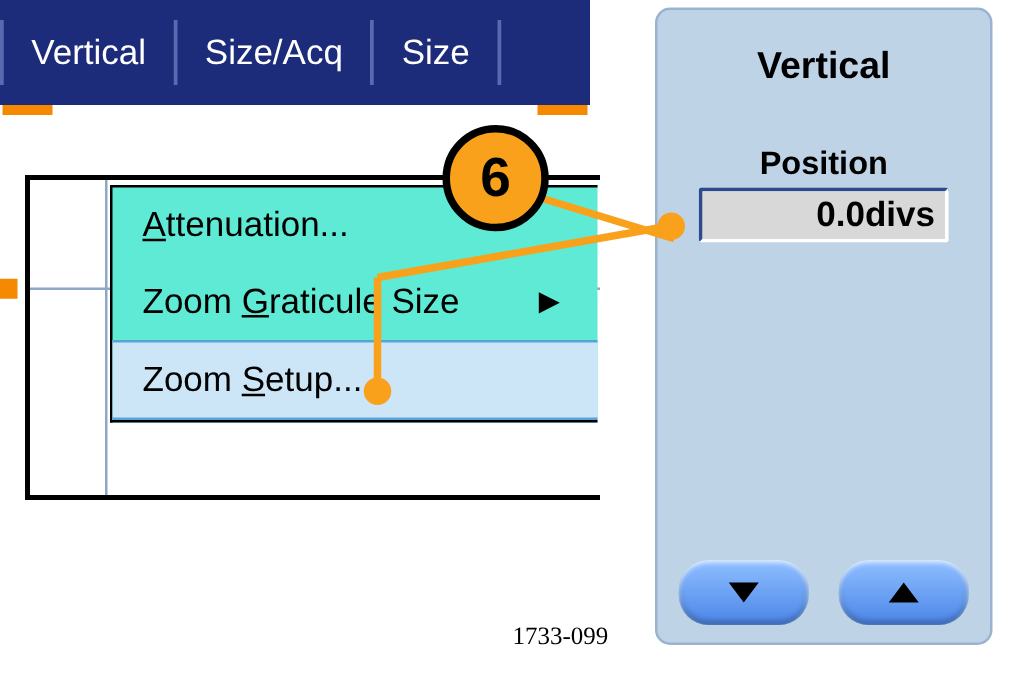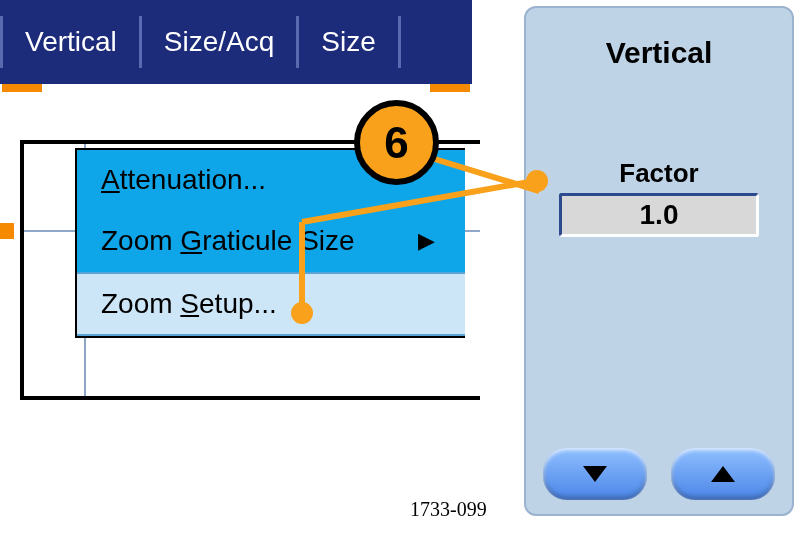--- a/index.html
+++ b/index.html
@@ -100,24 +100,24 @@
     left: 0px;
     top: 223px;
     width: 14px;
     height: 16px;
     background: #f58a00;
   }
 
   
   .dropdown {
     position: absolute;
-    left: 75px;
+    left: 88px;
     top: 148px;
     width: 390px;
-    background: #0ea5e9;
+    background: #5eead4;
     border: 2px solid #000;
     border-right: none;
     font-size: 28px;
     color: #000;
   }
   .dropdown .item {
     padding: 14px 20px 14px 24px;
     position: relative;
     border-bottom: 1px solid rgba(0,0,0,0);
   }
@@ -284,25 +284,25 @@
     <div class="item highlight">
       <span><span>Zoom </span><span class="ul">S</span><span>etup...</span></span>
     </div>
   </div>
 
 </div>
 
 <div class="right-pane">
   <div class="title">Vertical</div>
 
-
-  <div class="field-block second">
-    <div class="field-label">Factor</div>
-    <div class="field-value center">1.0</div>
-  </div>
+  <div class="field-block">
+    <div class="field-label">Position</div>
+    <div class="field-value">0.0divs</div>
+  </div>
+
 
   <div class="btn-row">
     <div class="arrow-btn">
       <svg viewBox="0 0 28 20">
           <polygon points="2,2 26,2 14,18" fill="#000"></polygon>
         </svg>
     </div>
     <div class="arrow-btn">
       <svg viewBox="0 0 28 20">
           <polygon points="2,18 26,18 14,2" fill="#000"></polygon>

